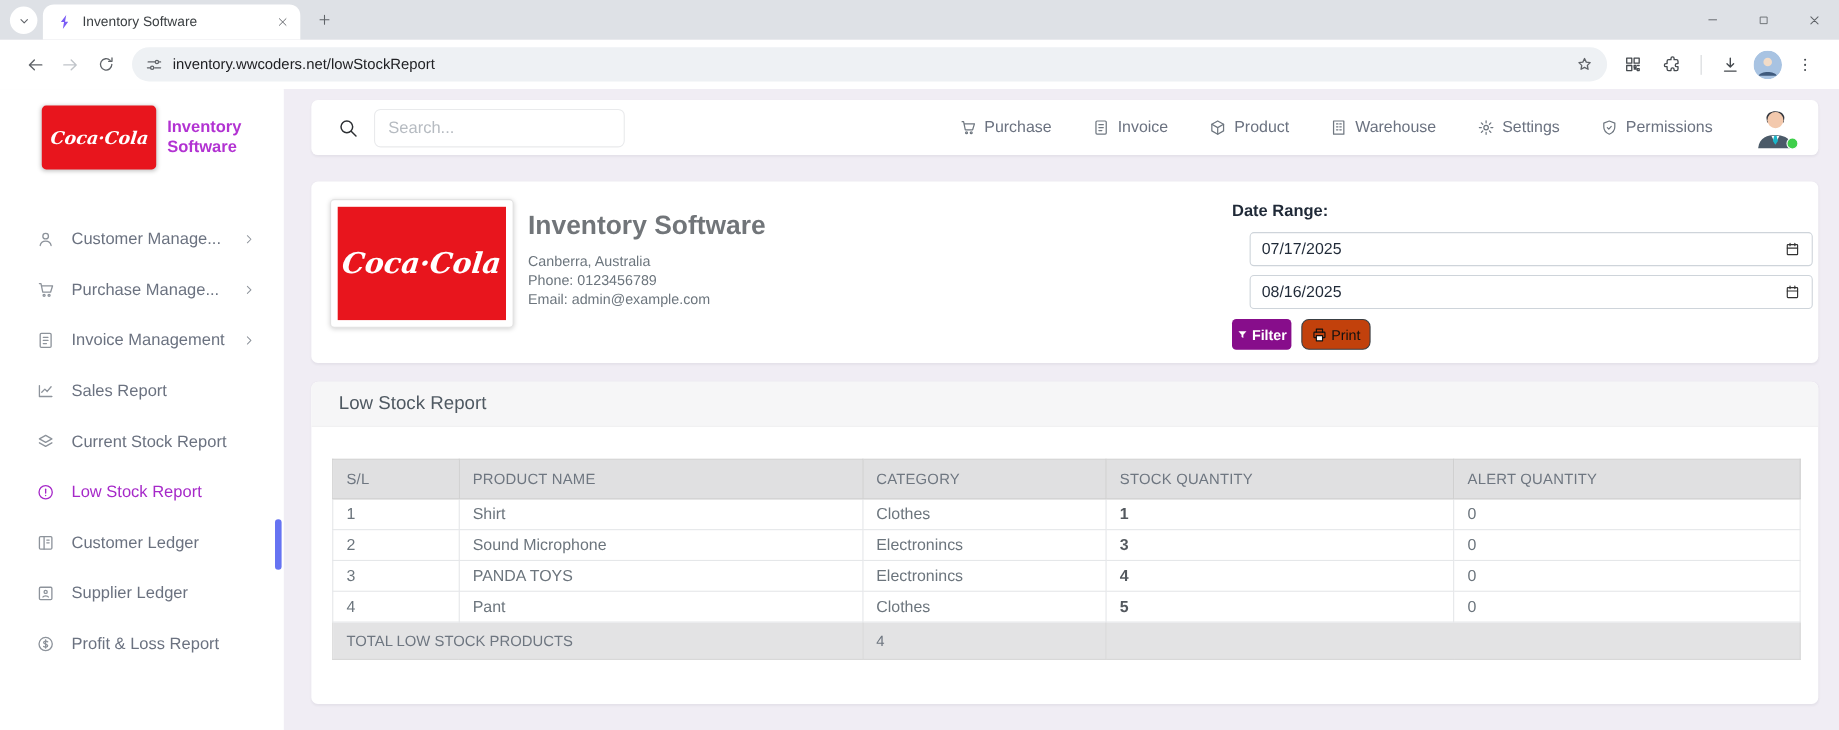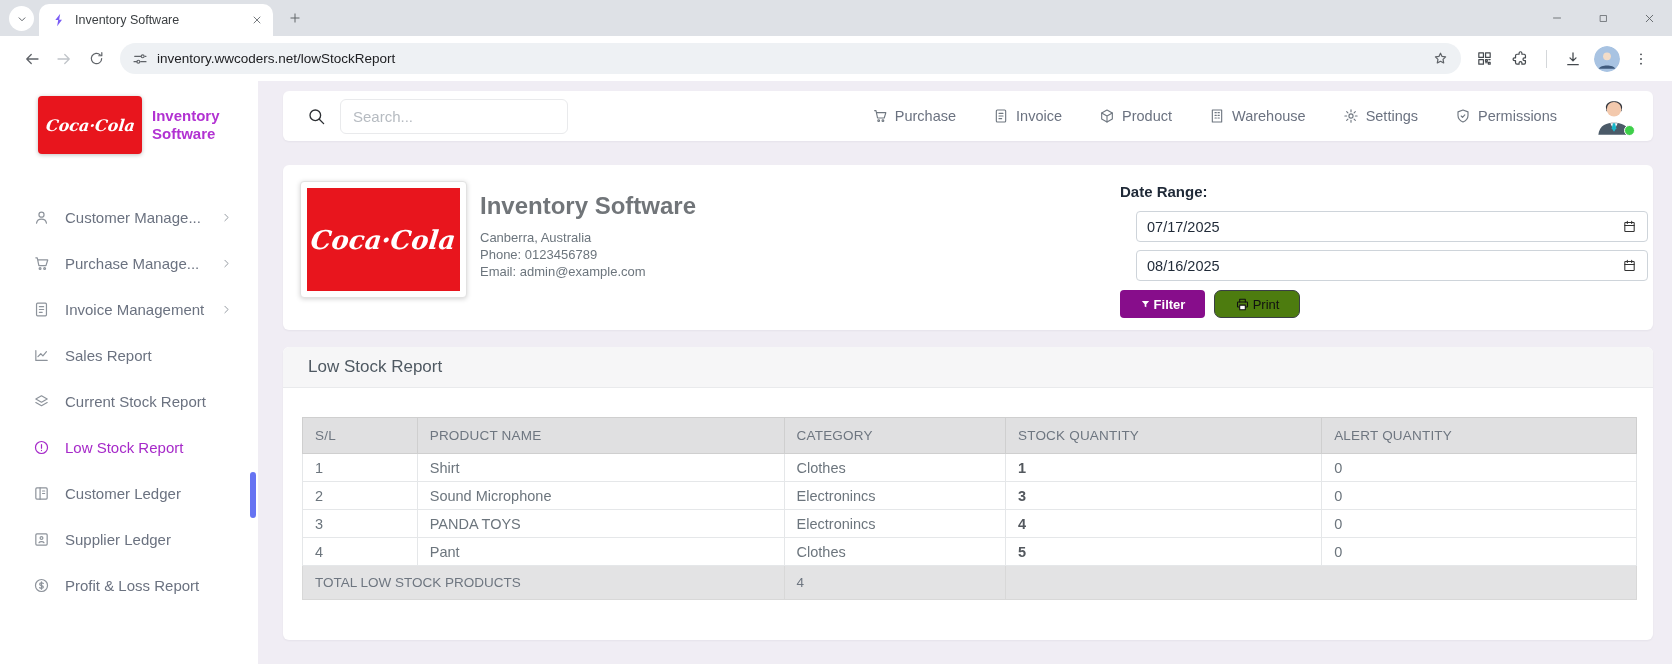--- a/index.html
+++ b/index.html
@@ -70,23 +70,23 @@
   .company-text { padding-top:11px; }
   .company-name { font-size:24px; font-weight:700; color:#717579; margin-bottom:9px; }
   .company-line { font-size:13px; color:#6c757d; line-height:17px; }
   .dates-panel { margin-left:auto; width:512px; padding-top:2px; }
   .dates-label { font-size:15px; font-weight:700; color:#1f2937; margin-bottom:11px; }
   .date-input { width:100%; height:31px; border:1px solid #ced4da; border-radius:4px; display:flex; align-items:center; justify-content:space-between; padding:0 10px; margin-bottom:8px; background:#fff; cursor:text;margin-left:16px; }
   .date-value { font-size:14.5px; color:#1f2937; }
   .date-cal-ic { width:15px; height:15px; color:#333; }
   .btn-row { display:flex; gap:9px; margin-top:9px; }
   .btn { height:28px; display:flex; align-items:center; justify-content:center; gap:3px; font-size:13px; cursor:pointer; font-family:inherit; }
-  .btn-filter { width:85px; background:var(--filter-button,#870d8b); color:#fff; border:none; border-radius:4px; font-weight:700;text-align:right; }
+  .btn-filter { width:54px; background:var(--filter-button,#870d8b); color:#fff; border:none; border-radius:4px; font-weight:700;text-align:right; }
   .btn-filter .b-ic { width:11px; height:11px; }
-  .btn-print { width:86px; background:#4d7c0f; color:#111; border:1.3px solid #3a3f44; border-radius:7px; }
+  .btn-print { width:63px; background:#c2410c; color:#111; border:1.3px solid #3a3f44; border-radius:7px; }
   .btn-print .b-ic { width:15px; height:15px; }
 
   
   .report-card { flex:0 0 auto; height:293px; margin-bottom:24px; overflow:hidden; }
   .report-title-band { height:41px; background:#f6f6f7; border-bottom:1px solid #e9eaec; border-radius:6px 6px 0 0; display:flex; align-items:center; padding-left:25px; }
   .report-title { font-size:17px; color:#4f5962; }
   .table-wrap { margin:29px 16px 0 19px; }
   table { width:100%; border-collapse:collapse; border:1px solid #d8d8d8; }
   th { background:#e0e0e1; border:1px solid #cfcfcf; font-size:13.5px; font-weight:400; color:#6e7680; text-align:left; padding:10px 12px; letter-spacing:.2px; }
   tbody td { border:1px solid #e5e7e9; padding:5.5px 12px; font-size:14.5px; color:#6c757d; }

